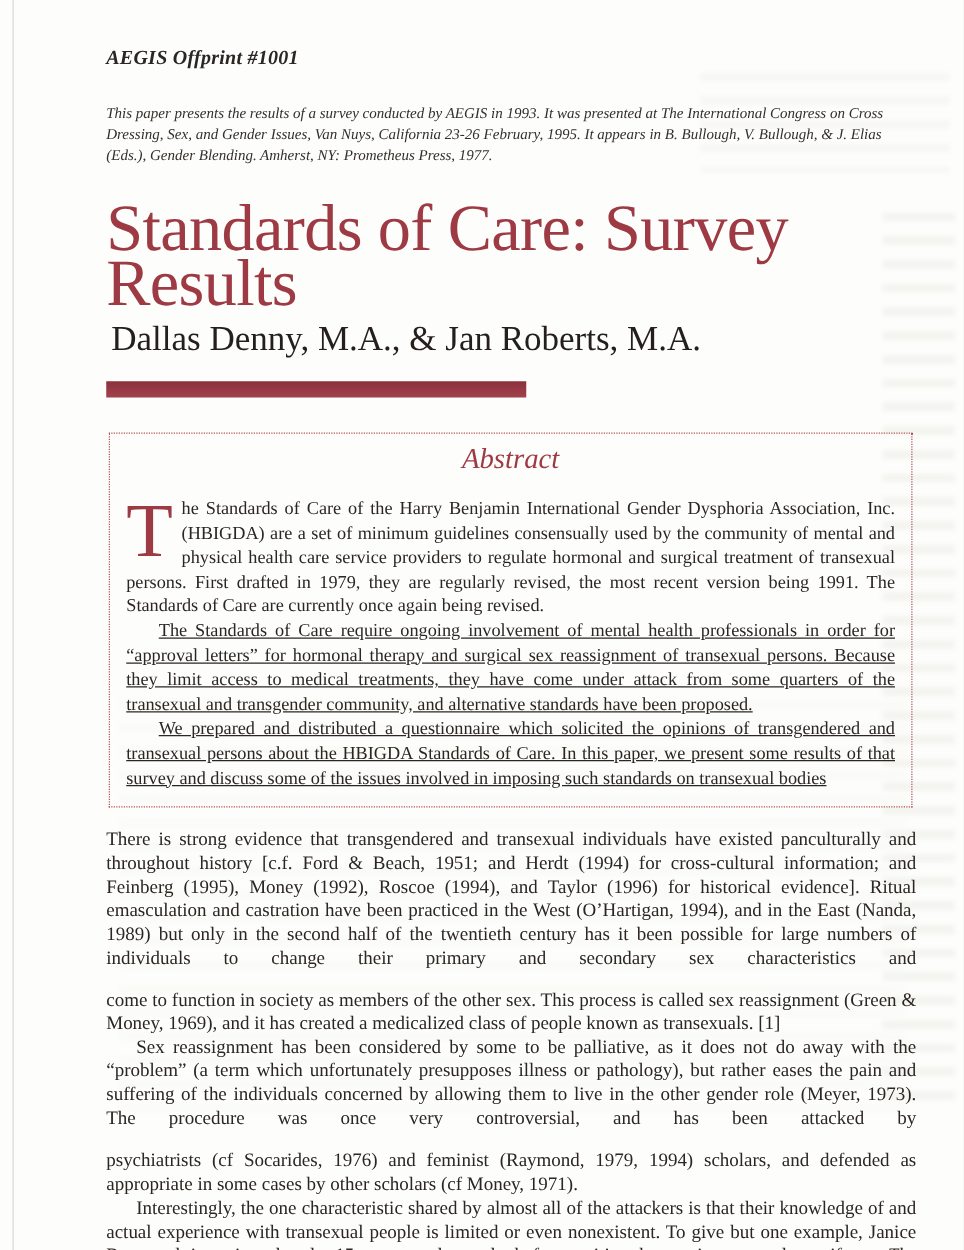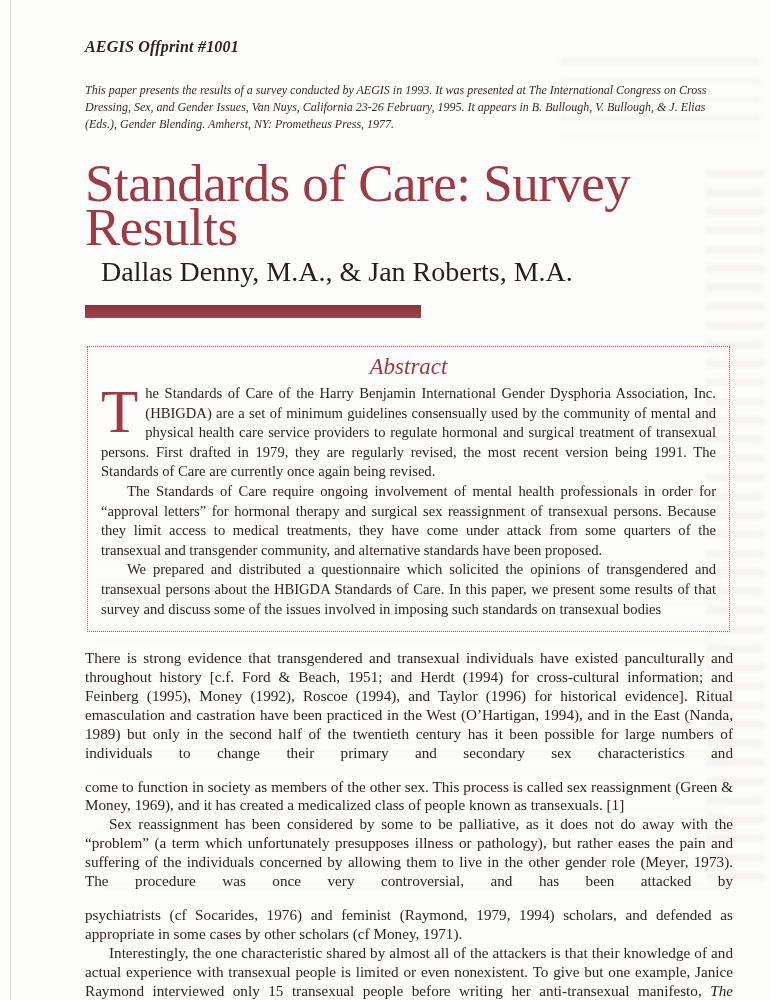--- a/index.html
+++ b/index.html
@@ -47,39 +47,39 @@
   }
   .provenance{
     font-style:italic;font-size:12px;line-height:17px;margin:0 0 28px 0;
     color:#332f2a;
   }
   h1.title{
     font-weight:400;font-size:53px;line-height:44px;letter-spacing:-.5px;
     color:var(--red);margin:0 0 6px 0;
   }
   .byline{
-    font-size:28px;line-height:33px;color:#241f1b;margin:0 0 17px 16px;
+    font-size:28px;line-height:33px;color:#241f1b;margin:0 0 17px 4px;
   }
   .title-rule{
     width:336px;height:13px;border:0;margin:0 0 28px 0;
     background:linear-gradient(to bottom,var(--red-dark),#a2424b);
   }
   .abstract{
     border:1px dotted #b6555d;
     padding:7px 13px 12px 13px;
     margin:0 3px 17px 2px;
   }
   .abstract-heading{
     text-align:center;color:var(--red);font-style:italic;font-weight:500;
-    font-size:23px;line-height:26px;margin:0 0 4px 0;
+    font-size:23px;line-height:26px;margin:0 0 18px 0;
   }
   .abstract p{
     font-size:14.6px;line-height:19.6px;text-align:justify;margin:0;
   }
-  .abstract p.indent{text-indent:26px;}
+  .abstract p.indent{text-indent:26px;text-decoration:underline;}
   .dropcap{
     float:left;color:var(--red);font-size:61px;line-height:48px;
     padding:4px 7px 0 0;font-weight:500;
   }
   .columns{
     display:flex;gap:15px;min-height:352px;flex-direction:column;
   }
   .col{flex:1 1 0;}
   .col p{
     font-size:15.2px;line-height:18.9px;text-align:justify;margin:0;

